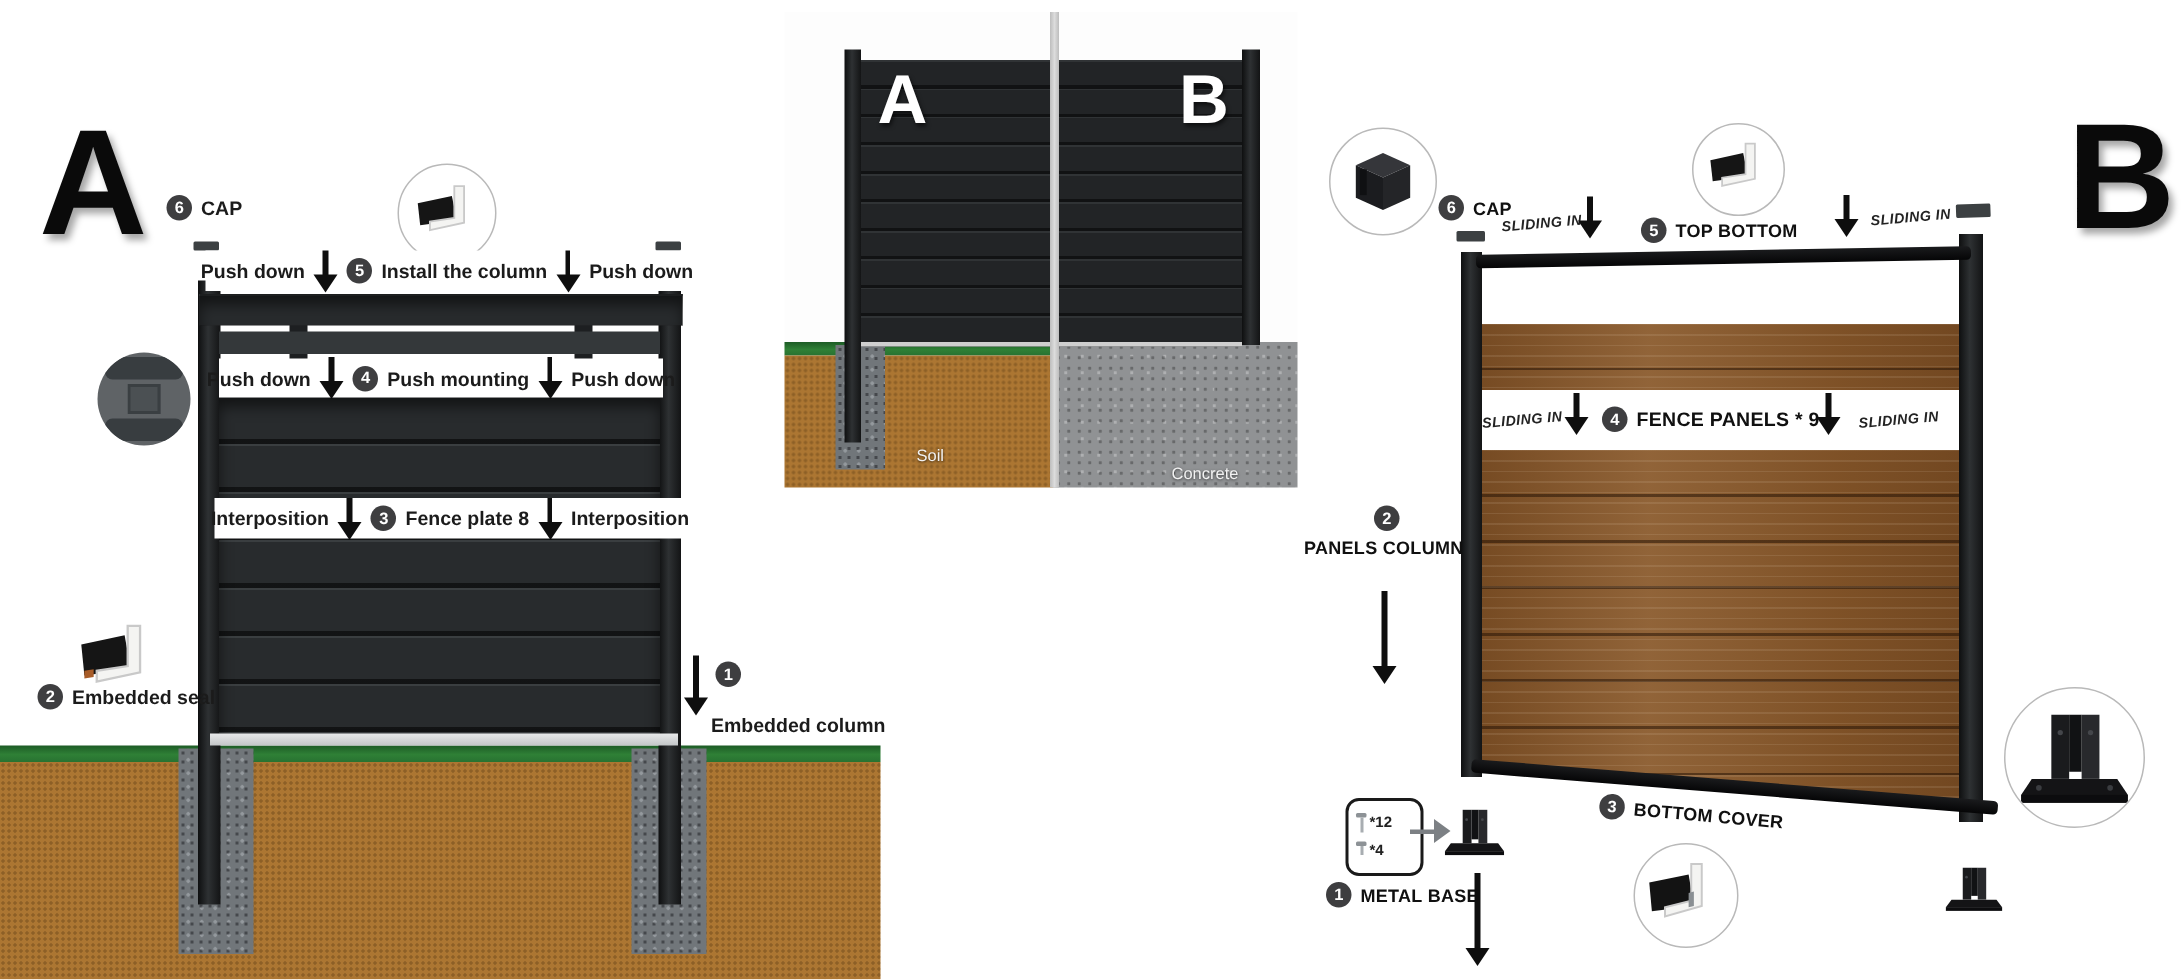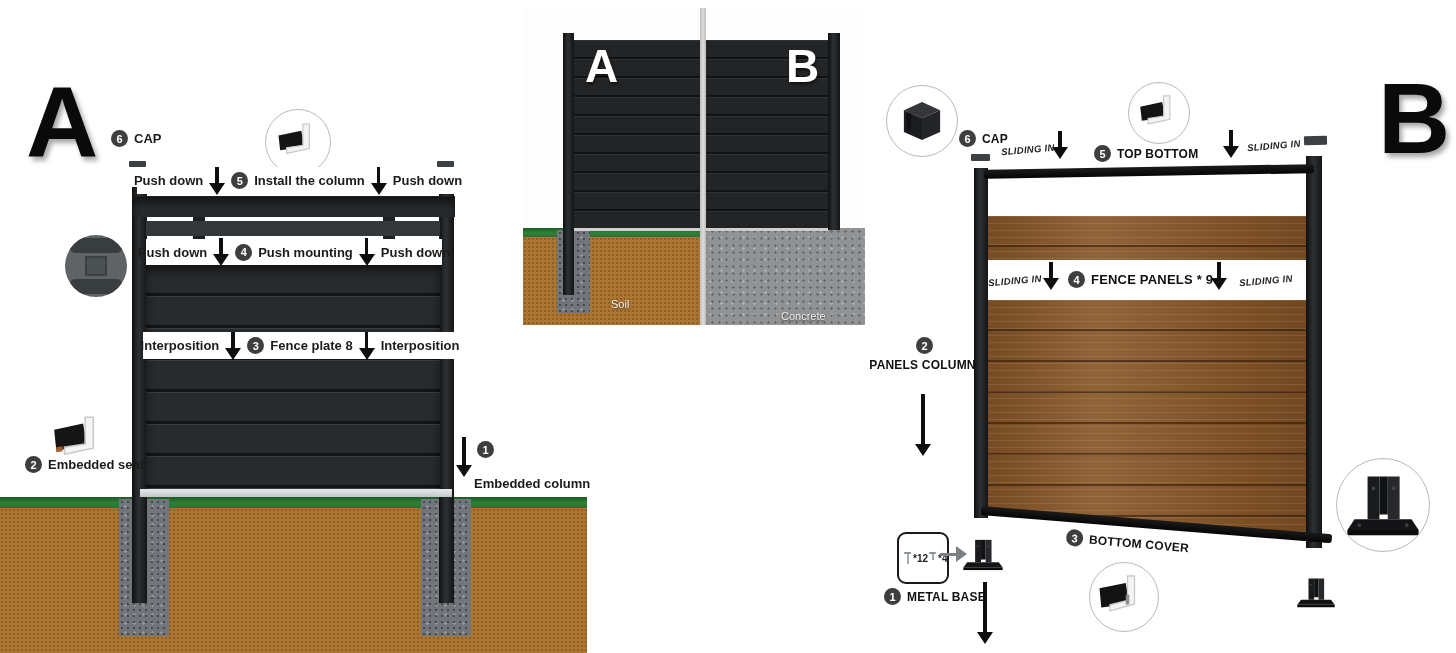--- a/index.html
+++ b/index.html
@@ -71,21 +71,21 @@
   .conn .t{left:5px;right:5px;top:3px;height:15px;border-radius:5px;}
   .conn .b{left:5px;right:5px;bottom:3px;height:15px;border-radius:5px;}
   .conn .c{left:20px;right:20px;top:21px;bottom:21px;background:#4b5053;box-shadow:inset 0 0 0 2px #3a3f42;}
   .whiteletter{position:absolute;color:#fff;font-weight:700;font-size:46px;line-height:1;
                text-shadow:1px 2px 3px rgba(0,0,0,0.6);}
   .groundlabel{position:absolute;color:#f2f2f2;font-size:11px;font-weight:400;
                text-shadow:0 1px 2px rgba(0,0,0,0.6);}
   .divider{position:absolute;background:linear-gradient(90deg,#bdbdbd,#dcdcdc 50%,#bdbdbd);}
   
   .screwbox{position:absolute;border:2px solid #1a1a1a;border-radius:9px;background:#fff;
-            display:flex;justify-content:space-evenly;padding:2px 4px;}
+            display:flex;flex-direction:column;justify-content:space-evenly;padding:2px 4px;}
   .screwrow{display:flex;align-items:center;gap:1px;font-size:10px;font-weight:700;color:#222;}
   .screw{display:inline-block;width:9px;height:13px;position:relative;}
   .screw::before{content:"";position:absolute;top:0;left:1px;width:7px;height:2.5px;background:#8d9296;border-radius:1px;}
   .screw::after{content:"";position:absolute;top:2.5px;left:3.5px;width:2.5px;height:10px;background:#a8adb1;}
   .screw.short::after{height:6px;}
   svg{display:block;}
 </style>
 </head>
 <body>
 

